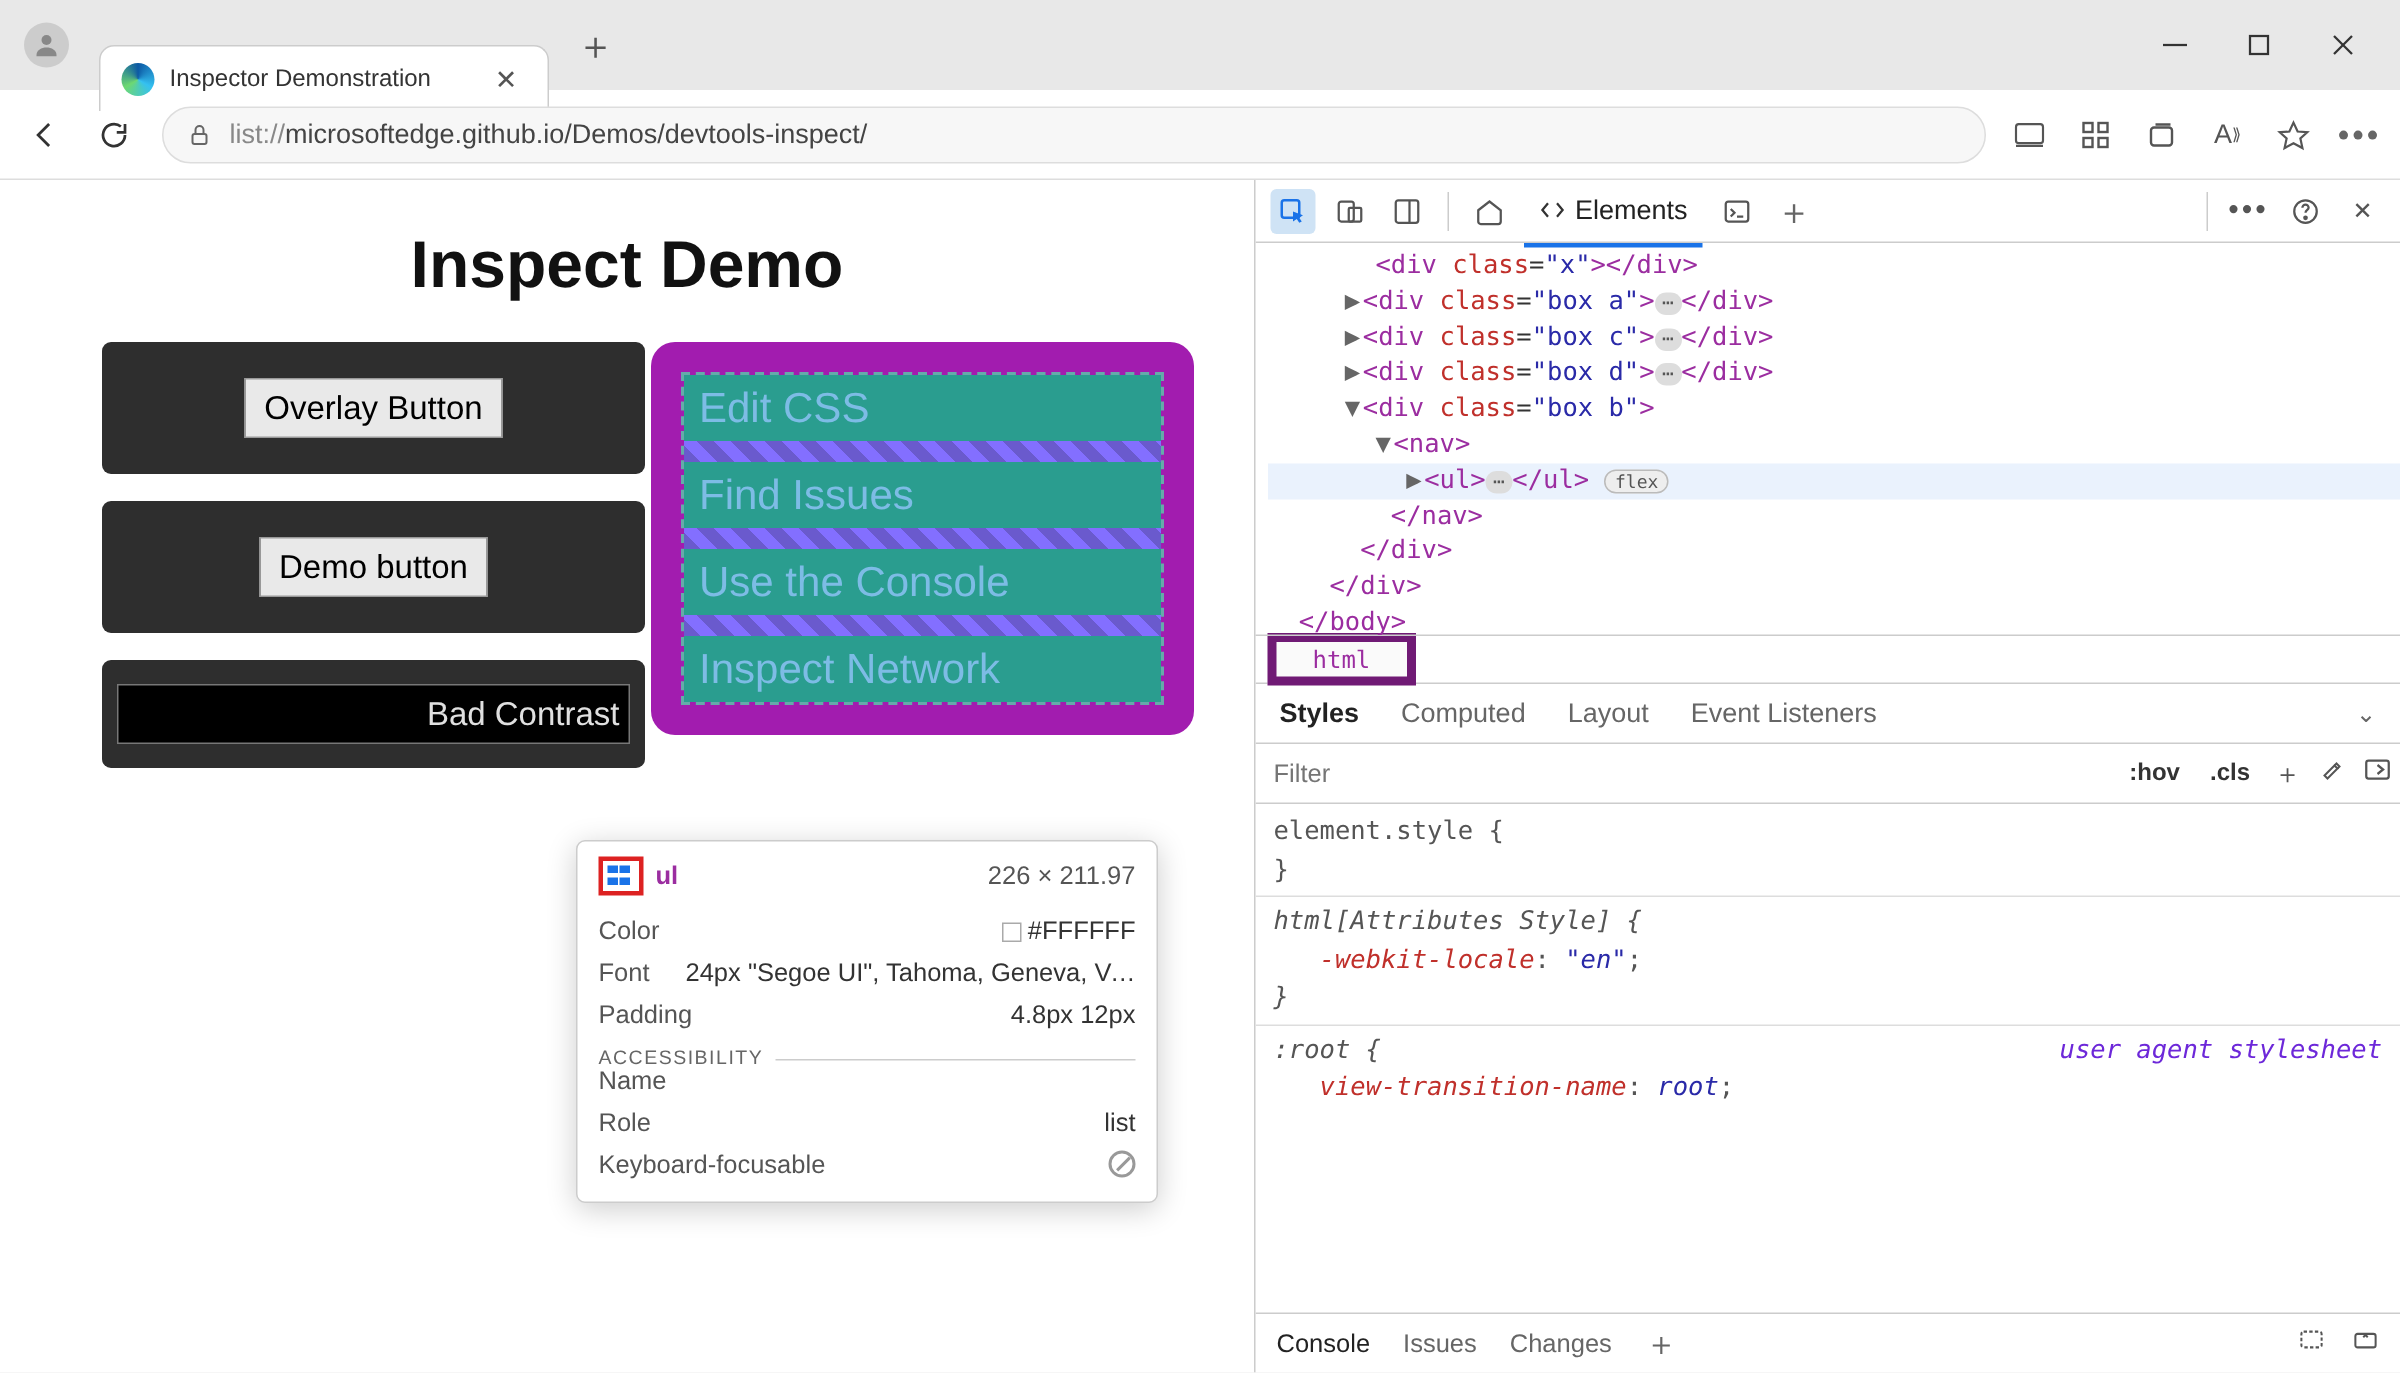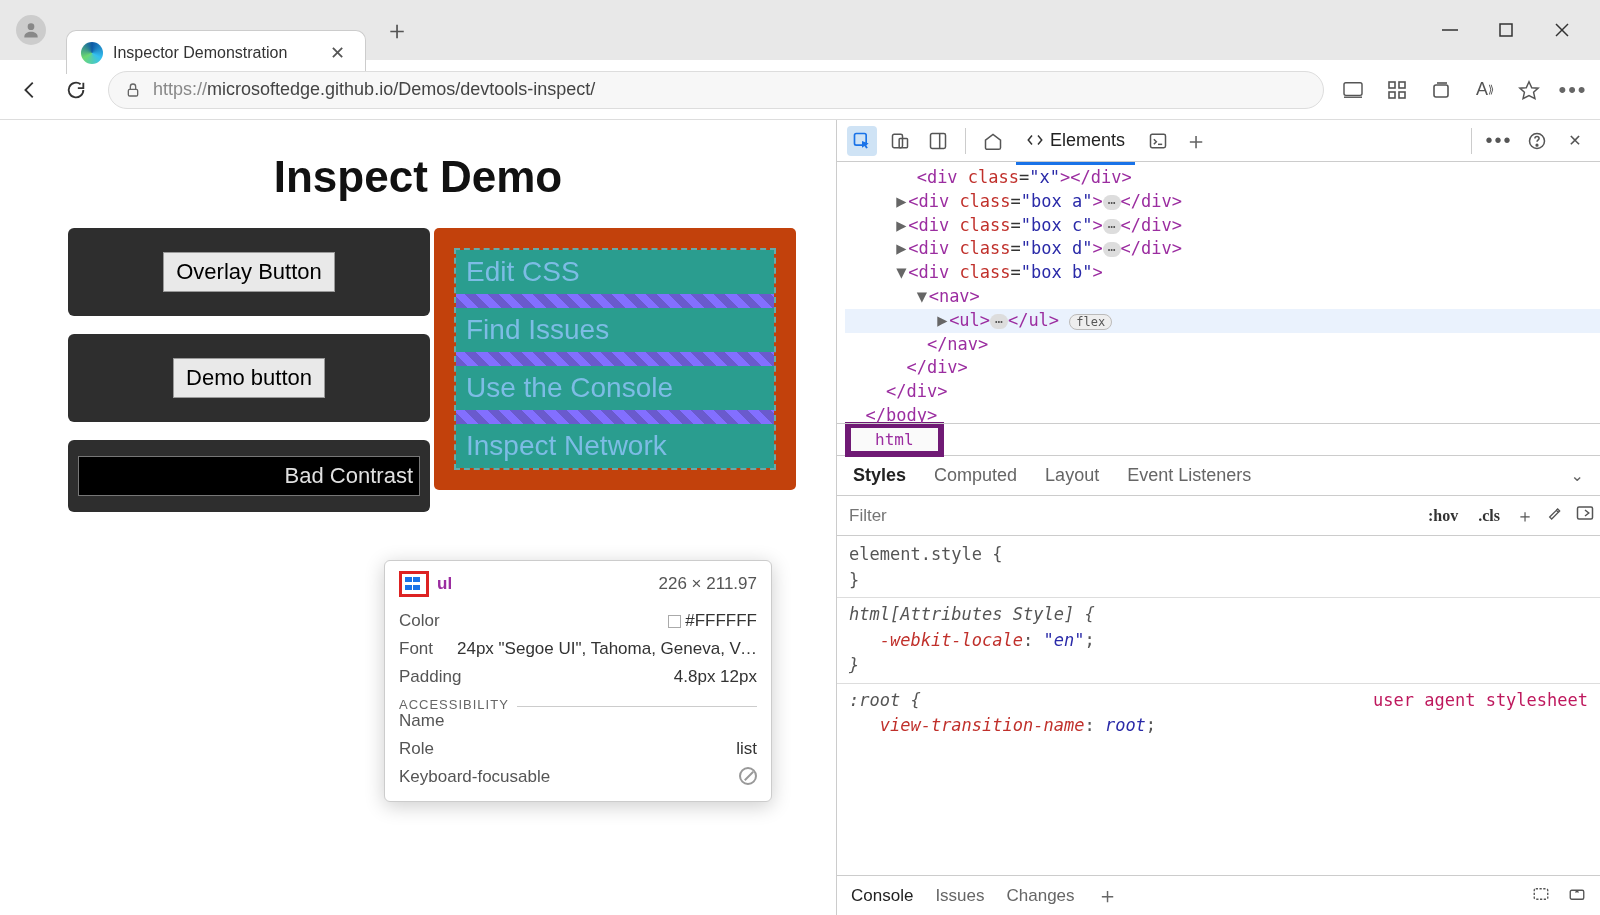--- a/index.html
+++ b/index.html
@@ -31,21 +31,21 @@
 .devtools { flex: 1; display: flex; flex-direction: column; background: #fff; }
 
 
 .page-heading { font-size: 44px; font-weight: 700; text-align: center; color: #111; margin-top: 12px; }
 .demo-cols { display: flex; gap: 4px; padding: 26px 40px 0 68px; align-items: flex-start; }
 .col-left { width: 362px; display: flex; flex-direction: column; gap: 18px; }
 .demo-box { background: #2e2e2e; border-radius: 6px; padding: 24px 12px; display: flex; justify-content: center; }
 .demo-box button { background: #e9e9e9; border: 1px solid #999; padding: 6px 12px; font-size: 22px; cursor: pointer; }
 .bad-contrast { background: #000000; border: 1px solid #777; color: #e0e0e0; font-size: 22px; width: 100%; text-align: right; padding: 6px; }
 .col-right { width: 362px; }
-.nav-box { background: #c2410c; border-radius: 5px; padding: 20px; position: relative; }
+.nav-box { background: #a21caf; border-radius: 16px; padding: 20px; position: relative; }
 .nav-list { background: transparent; border: 2px dashed #6aa; position: relative; }
 .nav-item { background: #2a9d8f; color: #7dbce5; font-size: 28px; padding: 6px 10px; margin: 0; cursor: pointer; position: relative; }
 .nav-gap { height: 14px; background: repeating-linear-gradient(45deg,#6a5acd,#6a5acd 8px,#836fff 8px,#836fff 16px); }
 
 
 .inspect-tooltip { position: absolute; left: 384px; top: 440px; width: 388px; background: #fff; border: 1px solid #ccc; border-radius: 6px; box-shadow: 0 4px 20px rgba(0,0,0,.2); z-index: 50; font-size: 17px; }
 .tt-header { display: flex; align-items: center; padding: 10px 14px; }
 .tt-badge { width: 30px; height: 26px; border: 3px solid #d22; display: flex; align-items: center; justify-content: center; margin-right: 8px; }
 .tt-badge-inner { width: 18px; height: 14px; display:flex; flex-wrap:wrap; gap:1px; }
 .tt-badge-inner i { width:7px; height:5px; background:#1a73e8; display:block; }
@@ -84,28 +84,28 @@
 .crumb-bar { height: 32px; border-bottom: 1px solid #ccc; display: flex; align-items: center; padding: 0 8px; }
 .crumb { font-family: Consolas, monospace; font-size: 16px; color: #9b2da0; padding: 2px 24px; border: 6px solid #701a75; background:#fafafa; }
 
 .styles-tabs { height: 40px; display: flex; align-items: center; gap: 28px; padding: 0 16px; border-bottom: 1px solid #ccc; }
 .styles-tab { color: #666; font-size: 18px; cursor: pointer; }
 .styles-tab.active { color: #222; font-weight: 600; }
 .styles-caret { margin-left:auto; color:#666;}
 
 .filter-row { height: 40px; display: flex; align-items: center; border-bottom: 1px solid #ccc; }
 .filter-input { flex:1; border:none; padding:0 12px; font-size:17px; outline:none; color:#555; }
-.fr-btn { padding: 0 10px; font-family: Liberation Serif, serif; font-size:16px; color:#333; cursor:pointer; font-weight:600;}
+.fr-btn { padding: 0 10px; font-family: Liberation Sans, sans-serif; font-size:16px; color:#333; cursor:pointer; font-weight:600;}
 .fr-icon { width:30px; text-align:center; color:#555; cursor:pointer; font-size:18px;}
 
 .rules { flex:1; overflow:auto; font-family: Consolas, monospace; font-size:17px; padding: 6px 12px; line-height:1.5; color:#555;}
 .rules .sel-txt { color:#555; font-style: italic; }
 .rules .prop { color:#c0302b; }
 .rules .val { color:#2a2aa8; }
-.rules .uas { color:#be185d; float:right; }
+.rules .uas { color:#6d28d9; font-style:italic; float:right; }
 
 .drawer { height: 40px; border-top: 1px solid #ccc; display: flex; align-items: center; gap: 22px; padding: 0 14px; }
 .drawer-tab { font-size: 17px; color: #666; cursor: pointer; }
 .drawer-tab.active { color: #222; }
 .drawer .plus{font-size:22px;color:#666;}
 .drawer .right{margin-left:auto; display:flex; gap:18px; color:#555;}
 </style>
 </head>
 <body>
 
@@ -146,21 +146,21 @@
       <svg width="22" height="22" viewBox="0 0 24 24" fill="none" stroke="#333" stroke-width="2">
         <path d="M20 12a8 8 0 1 1-3-6.2"></path>
         <polyline points="20 4 20 10 14 10"></polyline>
       </svg>
     </div>
   <div class="addr-field">
     <svg width="16" height="16" viewBox="0 0 24 24" fill="none" stroke="#666" stroke-width="2">
         <rect x="5" y="11" width="14" height="10" rx="2"></rect>
         <path d="M8 11V7a4 4 0 0 1 8 0v4"></path>
       </svg>
-    <span class="addr-url"><span class="proto">https://</span><span>microsoftedge.github.io/Demos/devtools-inspect/</span></span>
+    <span class="addr-url"><span class="proto">list://</span><span>microsoftedge.github.io/Demos/devtools-inspect/</span></span>
   </div>
   <div class="addr-right">
     <span class="ar-icon">
         <svg width="22" height="18" viewBox="0 0 24 20" fill="none" stroke="#555" stroke-width="1.6">
           <rect x="2" y="2" width="20" height="14" rx="2"></rect>
           <line x1="2" y1="18" x2="22" y2="18"></line>
         </svg>
       </span>
     <span class="ar-icon">
         <svg width="20" height="20" viewBox="0 0 20 20" fill="none" stroke="#555" stroke-width="1.6">

